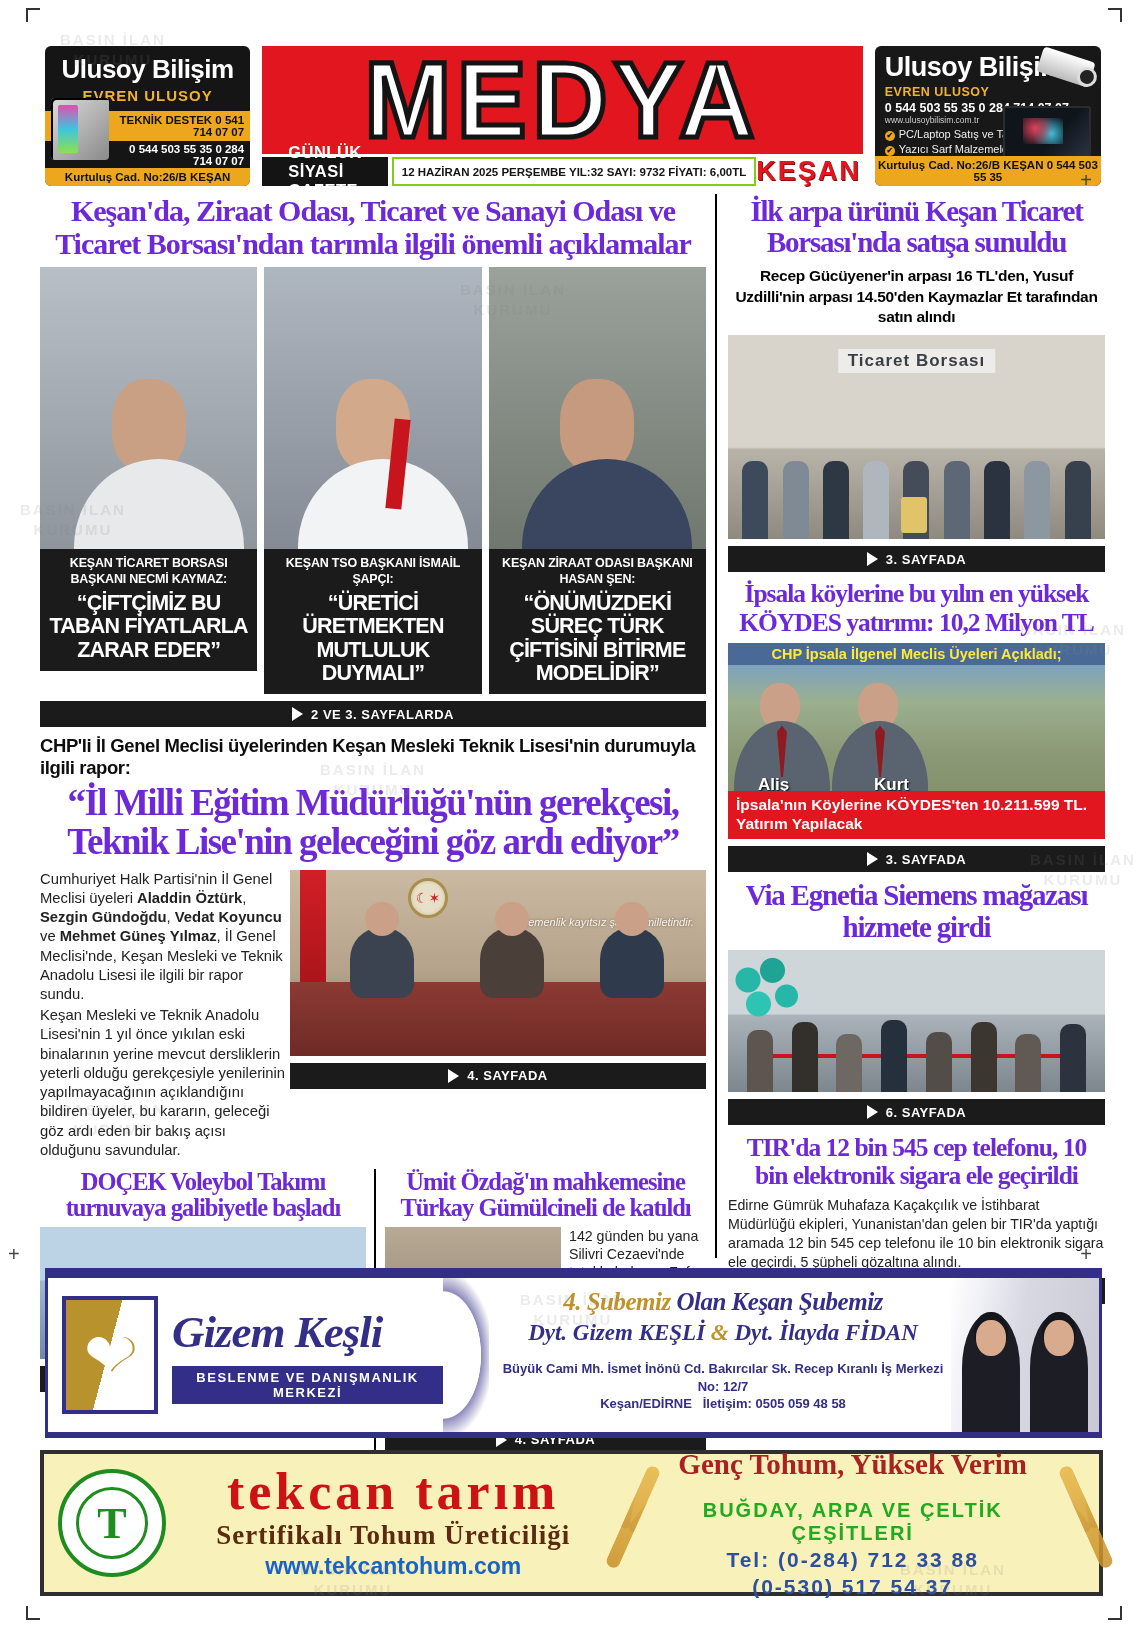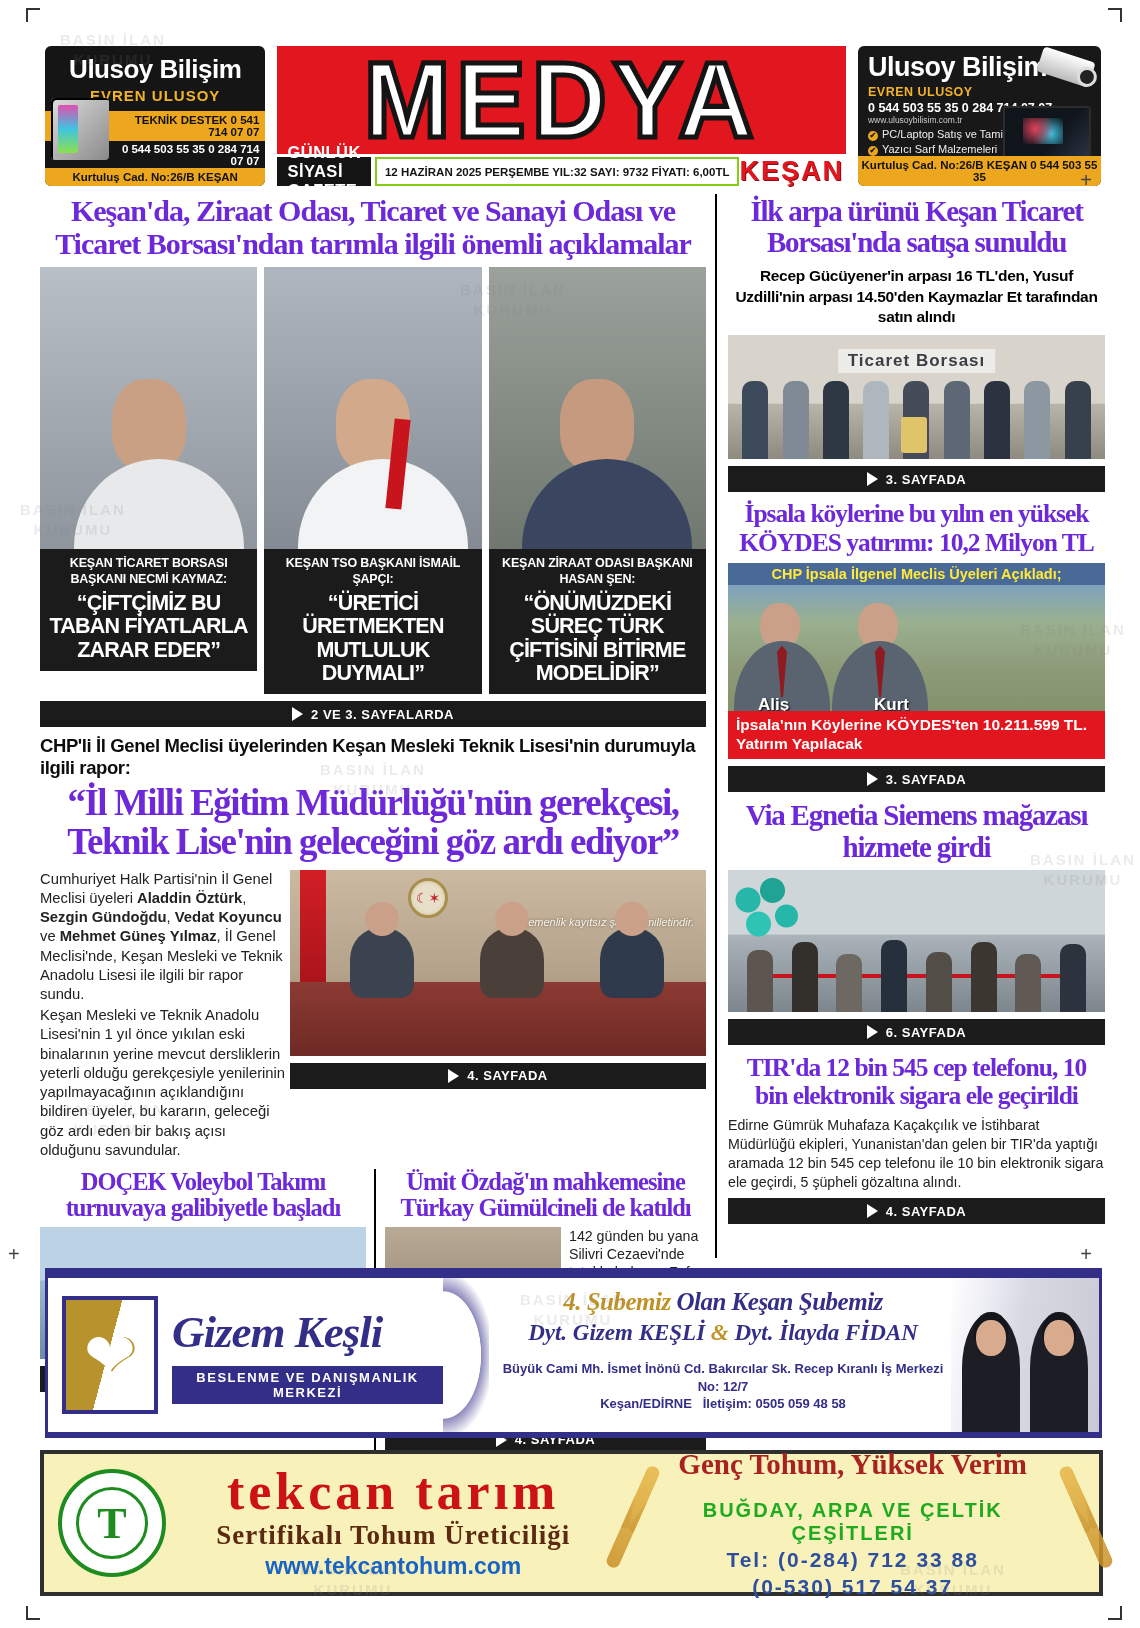--- a/index.html
+++ b/index.html
@@ -28,21 +28,21 @@
   .adL .lnsm { text-align:right; font-size:10px; padding:1px 6px 0 70px; color:#ddd; }
   .adL .band2 { position:absolute; bottom:0; left:0; right:0; background:#eca71f; color:#111; font-weight:bold; font-size:11.5px; text-align:center; padding:3px 0; }
   .pcCase { position:absolute; left:6px; top:52px; width:58px; height:62px; background:linear-gradient(135deg,#ddd,#8a8a8a); border-radius:4px; box-shadow:2px 2px 0 #000 inset; }
   .pcCase:after { content:""; position:absolute; left:7px; top:7px; width:20px; height:48px; background:linear-gradient(#e04fae,#3fc4e0,#8de04f); border-radius:2px; }
 
   .mastC { flex:1; display:flex; flex-direction:column; }
   .mastRed { background:#e2161e; height:122px; display:flex; align-items:center; justify-content:center; }
   .mastLogo { color:#fff; font-weight:bold; font-size:104px; line-height:98px; letter-spacing:6px;
               -webkit-text-stroke:5px #141414; text-stroke:5px #141414; font-family:"Liberation Sans",sans-serif; transform:scaleY(1.04); }
   .mastRow { display:flex; align-items:stretch; margin-top:3px; height:29px; }
-  .tagline { background:#141414; color:#fff; font-weight:bold; font-size:16.5px; letter-spacing:.5px; display:flex; align-items:center; padding:0 10px; }
+  .tagline { background:#141414; color:#fff; font-weight:bold; font-size:16.5px; letter-spacing:.5px; display:flex; align-items:center; padding:0 26px; }
   .issueBox { border:2px solid #84cc16; background:#fff; color:#141414; font-weight:bold; font-size:11.5px; display:flex; align-items:center; padding:0 8px; margin-left:4px; white-space:nowrap; }
   .cityKesan { color:#e2161e; font-weight:bold; font-size:27px; letter-spacing:2px; display:flex; align-items:center; margin-left:auto; padding-right:2px; text-shadow:1px 1px 0 #8a0d12; }
 
   .adR { width:268px; background:#181818; color:#fff; border-radius:6px; overflow:hidden; position:relative; }
   .adR .brand { font-size:27px; font-weight:bold; padding:6px 0 0 10px; letter-spacing:-.5px; }
   .adR .person { color:#f2b32b; font-weight:bold; font-size:12.5px; padding:2px 0 0 10px; letter-spacing:.5px; }
   .adR .phones { font-weight:bold; font-size:12.5px; padding:2px 0 0 10px; }
   .adR .web { font-size:8.5px; color:#ccc; padding:0 0 0 10px; }
   .adR ul { list-style:none; padding:2px 0 0 10px; }
   .adR li { font-size:11px; color:#eee; padding:1px 0; }
@@ -99,21 +99,21 @@
   .volleyBanner { position:absolute; left:50%; top:52%; transform:translateX(-50%); background:#fff; color:#c8141c; font-weight:bold; font-size:15px; letter-spacing:1px; padding:2px 14px; border:1px solid #aaa; }
   .teamRow { position:absolute; bottom:0; left:0; right:0; height:64px; display:flex; justify-content:space-evenly; align-items:flex-end; }
   .teamRow i { width:22px; height:52px; background:#b3212b; border-radius:8px 8px 2px 2px; }
   .ozRow { display:flex; gap:8px; margin-top:6px; }
   .ph-court { width:176px; height:168px; background:linear-gradient(#b9aa96,#8d7f6d 70%,#5e5348); flex:none; }
   .ozBody { flex:1; font-size:14.2px; line-height:1.28; color:#222; }
 
   
   .arpaHead { font-size:29px; line-height:1.08; letter-spacing:-1.2px; margin-top:2px; }
   .arpaSub { text-align:center; font-weight:bold; font-size:15.5px; line-height:1.35; margin-top:7px; letter-spacing:-.3px; }
-  .ph-borsa { height:124px; margin-top:7px; background:linear-gradient(#d8d4cc 55%,#b9b4aa 56%,#8f8a80); }
+  .ph-borsa { height:204px; margin-top:7px; background:linear-gradient(#d8d4cc 55%,#b9b4aa 56%,#8f8a80); }
   .borsaSign { position:absolute; left:50%; top:14px; transform:translateX(-50%); color:#3a3f45; font-weight:bold; font-size:17px; letter-spacing:1px; background:rgba(255,255,255,.55); padding:2px 10px; }
   .crowd { position:absolute; bottom:0; left:0; right:0; height:96px; display:flex; justify-content:space-evenly; align-items:flex-end; }
   .crowd i { width:26px; height:78px; border-radius:10px 10px 0 0; }
 
   .koydesHead { font-size:25.5px; line-height:1.12; letter-spacing:-1px; margin-top:8px; }
   .ph-koydes { height:196px; margin-top:6px; background:linear-gradient(#7fa3bd 12%,#9ab08f 30%,#8d9a78 55%,#77875f); }
   .koydesTop { position:absolute; top:0; left:0; right:0; background:rgba(30,60,120,.55); color:#ffe93a; font-weight:bold; font-size:14.5px; text-align:center; padding:3px 0; }
   .koydesRed { position:absolute; bottom:0; left:0; right:0; background:#e2161e; color:#fff; font-weight:bold; font-size:15.5px; line-height:1.25; padding:4px 8px 6px; }
   .kLabel { position:absolute; color:#fff; font-weight:bold; font-size:17px; text-shadow:1px 1px 2px #000; }
   .kMan { position:absolute; bottom:36px; width:92px; height:120px; }

